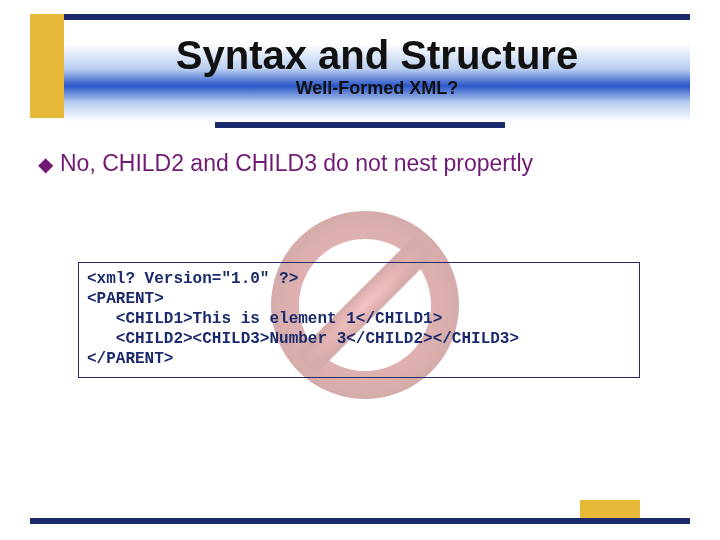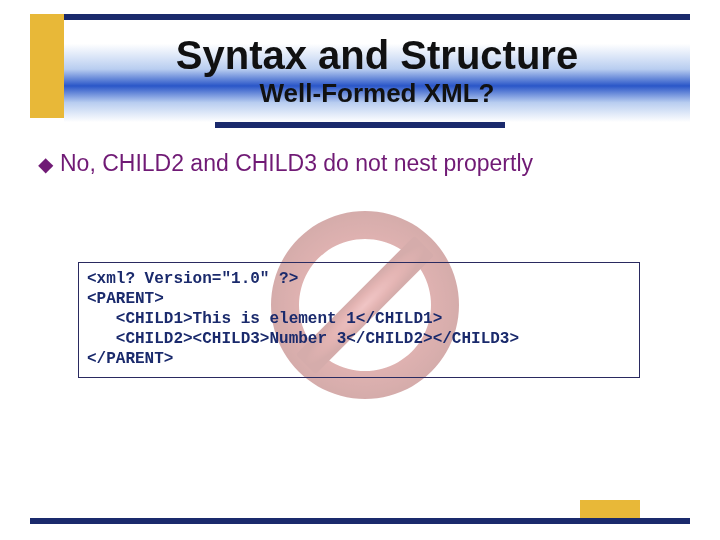--- a/index.html
+++ b/index.html
@@ -55,21 +55,21 @@
     left: 0; right: 0; top: 2px;
     text-align: center;
     font-weight: bold;
   }
   .title-main {
     font-size: 40px;
     color: #111;
     line-height: 1.05;
   }
   .title-sub {
-    font-size: 26px;
+    font-size: 18px;
     color: #111;
     font-weight: bold;
     margin-top: 2px;
   }
   .sub-rule {
     position: absolute;
     left: 215px;
     top: 122px;
     width: 290px;
     height: 6px;

